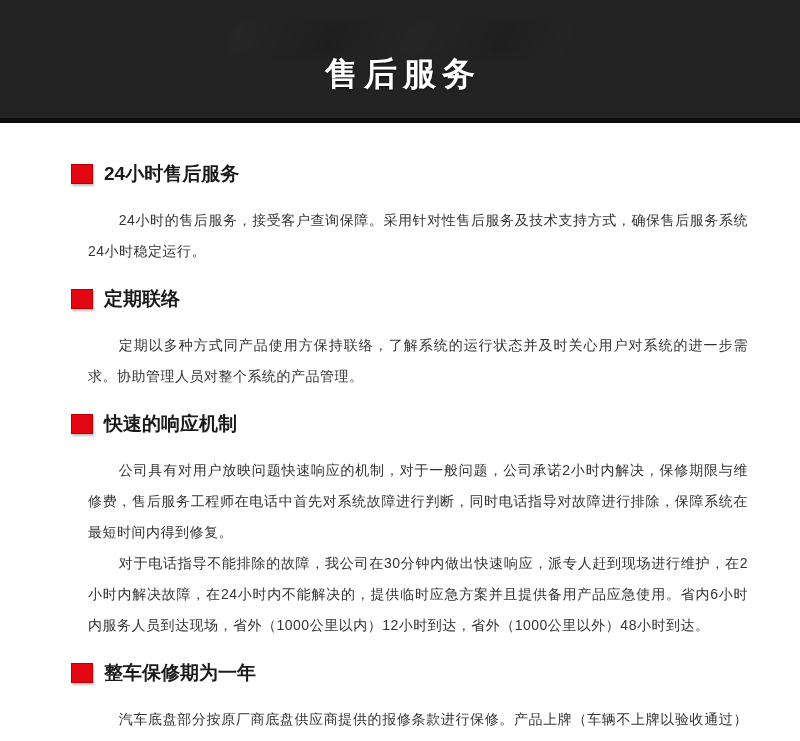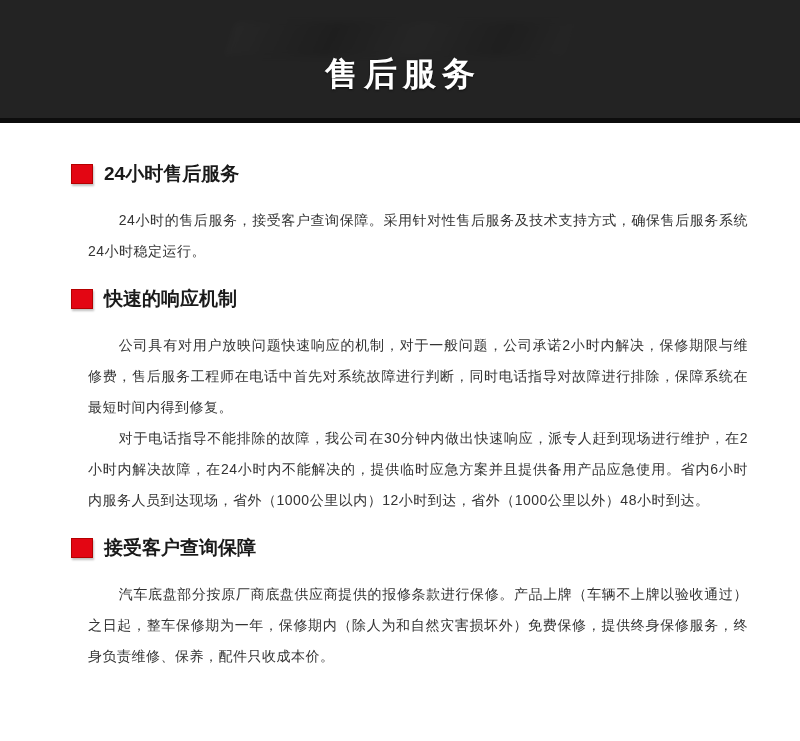--- a/index.html
+++ b/index.html
@@ -103,37 +103,44 @@
     <h3 class="section-heading">
       <span class="bullet"></span>
       <span>24小时售后服务</span>
     </h3>
     <div>
           <p class="para">24小时的售后服务，接受客户查询保障。采用针对性售后服务及技术支持方式，确保售后服务系统24小时稳定运行。</p>
         </div>
   </div>
 
   <div class="section">
+    <h3 class="section-heading">
+      <span class="bullet"></span>
+      <span>定期联络</span>
+    </h3>
+    <div>
+          <p class="para">定期以多种方式同产品使用方保持联络，了解系统的运行状态并及时关心用户对系统的进一步需求。协助管理人员对整个系统的产品管理。</p>
+        </div>
   </div>
 
   <div class="section">
     <h3 class="section-heading">
       <span class="bullet"></span>
       <span>快速的响应机制</span>
     </h3>
     <div>
           <p class="para">公司具有对用户放映问题快速响应的机制，对于一般问题，公司承诺2小时内解决，保修期限与维修费，售后服务工程师在电话中首先对系统故障进行判断，同时电话指导对故障进行排除，保障系统在最短时间内得到修复。</p>
           <p class="para">对于电话指导不能排除的故障，我公司在30分钟内做出快速响应，派专人赶到现场进行维护，在2小时内解决故障，在24小时内不能解决的，提供临时应急方案并且提供备用产品应急使用。省内6小时内服务人员到达现场，省外（1000公里以内）12小时到达，省外（1000公里以外）48小时到达。</p>
         </div>
   </div>
 
   <div class="section">
     <h3 class="section-heading">
       <span class="bullet"></span>
-      <span>接受客户查询保障</span>
+      <span>整车保修期为一年</span>
     </h3>
     <div>
           <p class="para">汽车底盘部分按原厂商底盘供应商提供的报修条款进行保修。产品上牌（车辆不上牌以验收通过）之日起，整车保修期为一年，保修期内（除人为和自然灾害损坏外）免费保修，提供终身保修服务，终身负责维修、保养，配件只收成本价。</p>
         </div>
   </div>
 </div>
 
 </div>
 
 </body></html>

